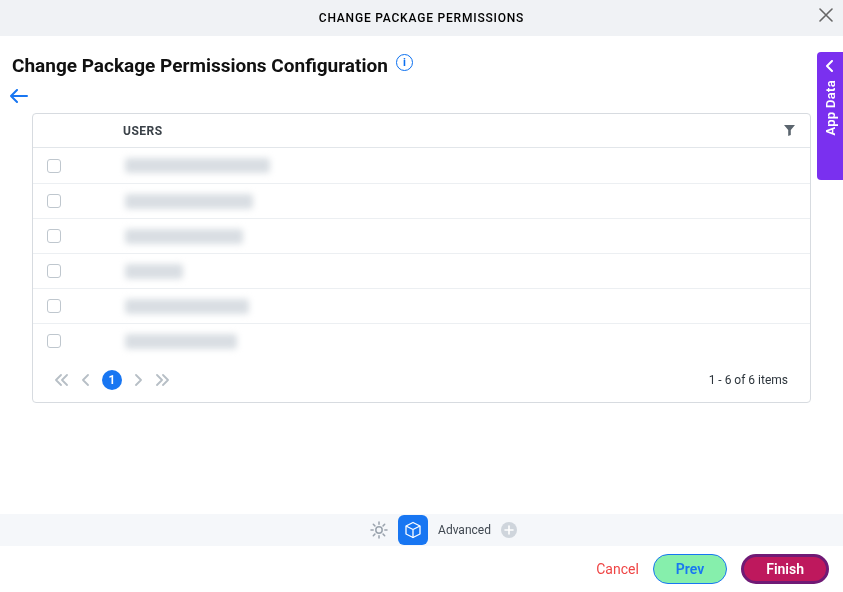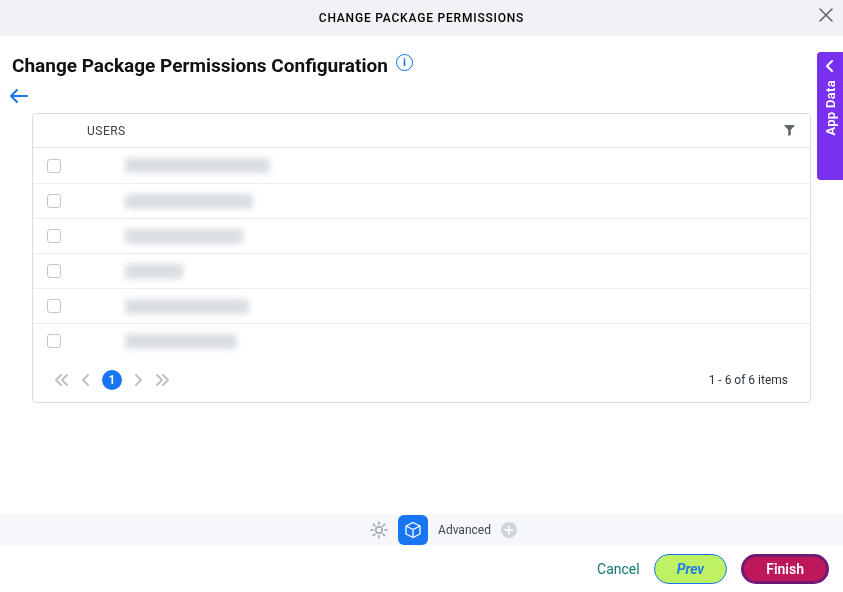--- a/index.html
+++ b/index.html
@@ -7,40 +7,40 @@
     .top-bar{ height:36px; background:#f0f2f5; display:flex; align-items:center; justify-content:center; position:relative;}
     .top-bar .title{ font-size:12px; letter-spacing:0.8px; color:#000000; font-weight:500;}
     .top-bar .close{ position:absolute; right:10px; top:8px; color:#555; cursor:pointer; font-size:16px;}
     .sub-header{ padding:18px 12px 4px 12px;}
     .sub-title{ font-size:19px; font-weight:700; color:#111; display:flex; align-items:flex-start; gap:8px;}
     .info-icon{ width:17px; height:17px; border:1.6px solid #0a6ff0; color:#0a6ff0; border-radius:50%; font-size:11px; display:flex; align-items:center; justify-content:center; font-weight:700;}
     .back-arrow{ color:#1876f2; font-size:18px; margin:8px 0 0 10px; width:20px; cursor:pointer;}
     .content{ padding:10px 32px 0 32px;}
     .table-wrap{ border:1px solid #d7dbe0; border-radius:4px; overflow:hidden;}
     .thead{ height:34px; display:flex; align-items:center; padding:0 14px; border-bottom:1px solid #e2e6ea; }
-    .thead .col-label{ margin-left:40px; font-size:12px; letter-spacing:0.5px; color:#3a4148; font-weight:400;}
+    .thead .col-label{ margin-left:76px; font-size:12px; letter-spacing:0.5px; color:#3a4148; font-weight:700;}
     .filter-icon{ margin-left:auto; color:#5b656e; cursor:pointer;}
     .row{ height:35px; display:flex; align-items:center; border-top:1px solid #eceff2; padding:0 14px;}
     .row:first-of-type{border-top:none;}
     .chk{ width:14px; height:14px; border:1.5px solid #bfc7ce; border-radius:3px; background:#fff; cursor:pointer;}
     .blurred{ margin-left:64px; height:15px; border-radius:3px; background:#d9dee3; filter:blur(3px);}
     .footer-bar{ height:44px; display:flex; align-items:center; padding:0 22px;}
     .pager{ display:flex; align-items:center; gap:12px;}
     .pager .pg-btn{ color:#b7bfc6; font-size:13px; cursor:pointer;}
     .pager .page-badge{ width:20px; height:20px; border-radius:50%; background:#1876f2; color:#fff; display:flex; align-items:center; justify-content:center; font-size:12px; font-weight:600;}
     .pg-range{ margin-left:auto; font-size:12px; color:#2d353c;}
     .bottom-toolbar{ position:absolute; bottom:46px; left:0; width:100%; height:32px; background:#f5f7fa; display:flex; align-items:center; justify-content:center; gap:10px;padding-left:44px;}
     .gear-icon{ width:18px; height:18px; color:#9aa3ad; display:flex; align-items:center; justify-content:center;}
     .cube-badge{ width:30px; height:30px; background:#1876f2; border-radius:6px; display:flex; align-items:center; justify-content:center; color:#fff;}
     .adv-label{ font-size:12px; color:#3f4750;}
     .plus-circle{ width:16px; height:16px; border-radius:50%; background:#cfd5dc; color:#fff; font-size:12px; display:flex; align-items:center; justify-content:center;}
     .actions{ position:absolute; bottom:8px; right:14px; display:flex; align-items:center; gap:14px;}
-    .link-btn{ font-size:14px; color:#0f766e; cursor:pointer;}
+    .link-btn{ font-size:14px; color:#ef4444; cursor:pointer;}
     .btn{ height:30px; padding:0 22px; border-radius:16px; font-size:14px; font-weight:600; cursor:pointer; display:flex; align-items:center;}
-    .btn.outline{ border:1px solid #1876f2; color:#1876f2; background:#bef264;font-style:italic;}
+    .btn.outline{ border:1px solid #1876f2; color:#1876f2; background:#86efac;}
     .btn.primary{ border:3px solid #701a75; background:#be185d; color:#fff;}
     .side-tab{ position:absolute; top:52px; right:0; width:26px; height:128px; background:#7a30ef; color:#fff; border-radius:4px 0 0 4px; display:flex; flex-direction:column; align-items:center; justify-content:flex-start; padding-top:8px; cursor:pointer;}
     .side-tab .chev{ font-size:14px; margin-bottom:8px;}
     .side-tab .vert-text{ writing-mode: vertical-rl; transform: rotate(180deg); font-size:13px; font-weight:600; letter-spacing:0.3px;}
     svg{display:block;}
   </style>
 </head>
 <body>
 
 <div class="top-bar">

